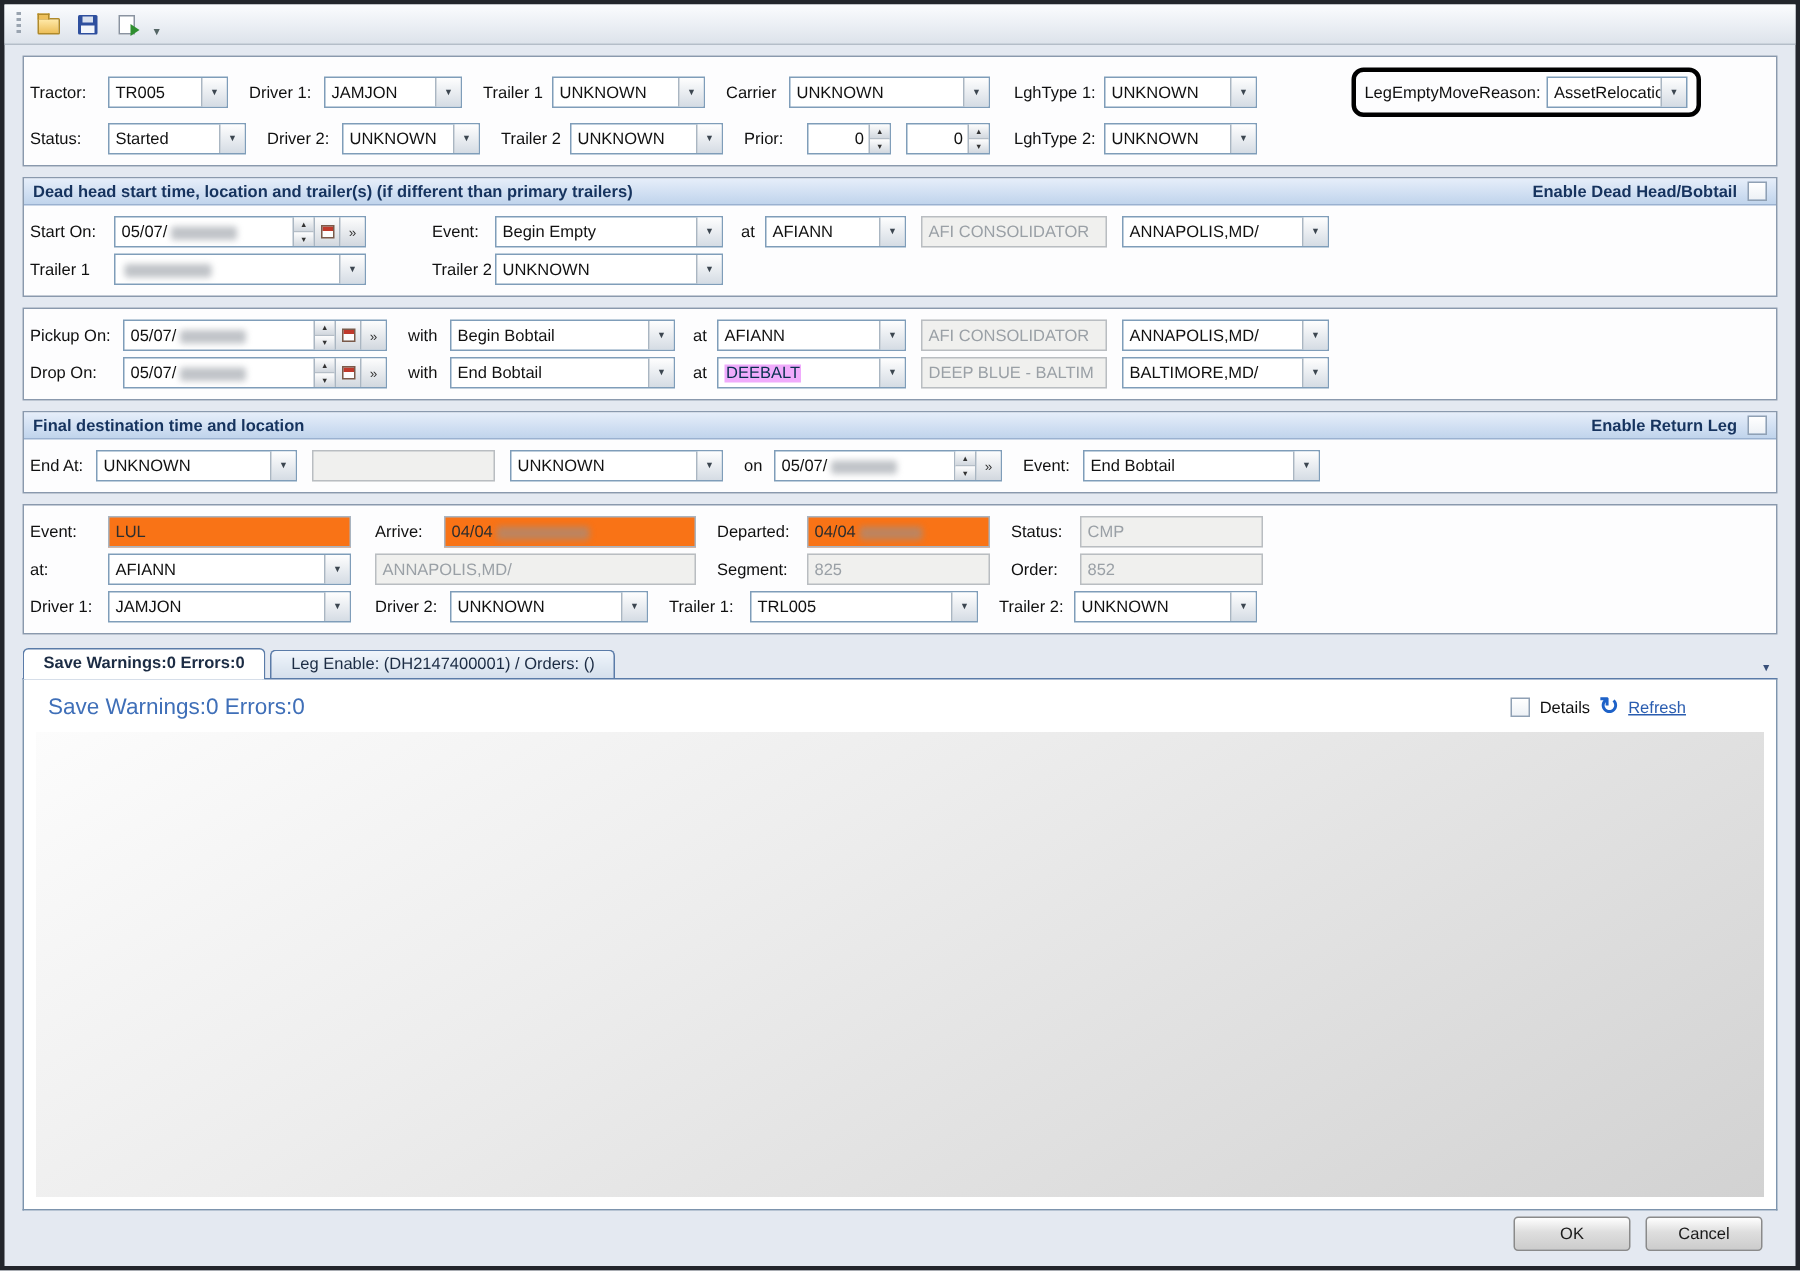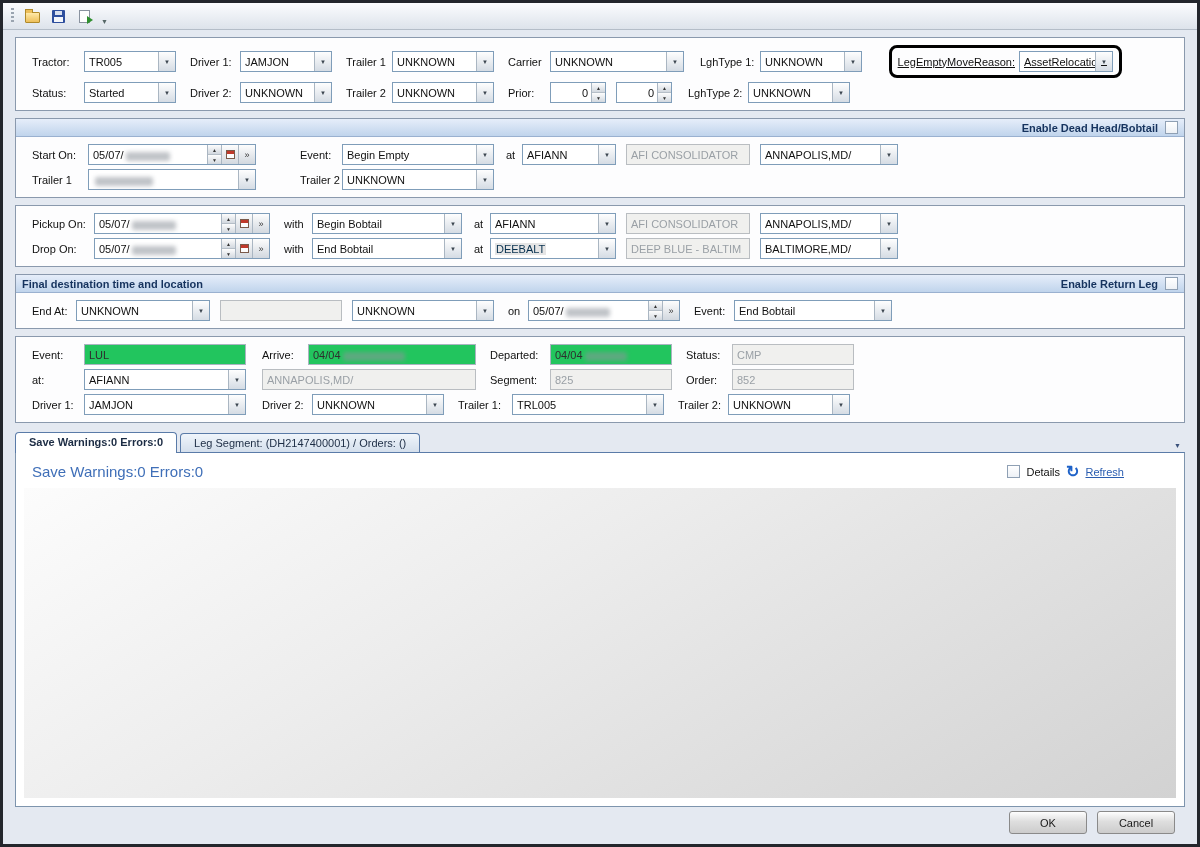--- a/index.html
+++ b/index.html
@@ -38,51 +38,51 @@
   .ico-page::after { content:""; position:absolute; right:-4px; bottom:-2px; width:0; height:0;
                      border-top:4px solid transparent; border-bottom:4px solid transparent; border-left:6px solid #2f8f2f; }
   .tb-caret { font-size:7px; color:#566; align-self:flex-end; padding:0 3px 4px; }
 
   
   .panel { margin:7px 12px 0; border:1px solid #8a99ad; background:#fdfdfe; }
   .ph { height:18px; display:flex; align-items:center; padding:0 6px;
         background:linear-gradient(#e6eefa,#c0d4ec); border-bottom:1px solid #9ab1d0;
         font-weight:bold; font-size:11px; color:#16335e; }
   .ph .spacer { flex:1; }
-  .pbody { padding:3px 16px 7px; }
+  .pbody { padding:3px 4px 7px; }
   .row { display:flex; align-items:center; margin-top:4px; }
   .lb { font-size:11px; color:#101010; white-space:nowrap; flex:0 0 auto; }
   .grp { display:flex; align-items:center; }
 
   
   .combo { display:flex; align-items:stretch; height:21px; border:1px solid #7f9db9; background:#fff; }
   .ct { flex:1; padding:4px 4px 0; font-size:11px; white-space:nowrap; overflow:hidden; }
   .cb { width:17px; display:flex; align-items:center; justify-content:center; font-size:6px; color:#3c4650;
         background:linear-gradient(#fefefe,#d5dce4); border-left:1px solid #aab6c2; }
   .tf { height:21px; border:1px solid #7f9db9; background:#fff; padding:4px 4px 0; font-size:11px;
         white-space:nowrap; overflow:hidden; }
-  .tf.ro  { background:#22c55e; border-color:#a9b4c0; color:#2e2e2e; }
+  .tf.ro  { background:#f97316; border-color:#a9b4c0; color:#2e2e2e; }
   .tf.dis { background:#f0f0ee; border-color:#b9bdc1; color:#9aa0a6; }
   .dw { display:flex; align-items:stretch; height:21px; border:1px solid #7f9db9; background:#fff; }
   .dt { flex:1; padding:4px 4px 0; font-size:11px; white-space:nowrap; overflow:hidden; }
   .spin { width:14px; display:flex; flex-direction:column; border-left:1px solid #aab6c2; }
   .spin span { flex:1; display:flex; align-items:center; justify-content:center; font-size:5px; color:#333;
                background:linear-gradient(#fdfdfd,#d2d8df); }
   .spin .su { border-bottom:1px solid #b5bec7; }
   .dwbtn { width:17px; display:flex; align-items:center; justify-content:center; border-left:1px solid #aab6c2;
            background:linear-gradient(#fdfdfd,#d2d8df); font-size:9px; color:#333; }
   .cal-ico { width:9px; height:9px; border:1px solid #7a5a4a; background:linear-gradient(#c0392b 0 3px,#fdfdfd 3px); }
   .num { display:flex; align-items:stretch; height:21px; border:1px solid #7f9db9; background:#fff; }
   .nt { flex:1; text-align:right; padding:4px 3px 0; font-size:11px; }
   .chk { width:13px; height:13px; flex:0 0 13px; border:1px solid #8fa0b4; background:linear-gradient(#fff,#edf1f6); margin-left:7px; }
   .smudge { display:inline-block; height:9px; background:#8d939b; border-radius:2px;
             filter:blur(2px); opacity:.55; vertical-align:middle; margin-left:2px; }
-  .hl { background:#e5e5e5; color:#07304e; padding:0 1px; }
+  .hl { background:#f0abfc; color:#07304e; padding:0 1px; }
   .anno { display:flex; align-items:center; border:3px solid #000; border-radius:8px;
-          padding:3px 6px; margin-left:auto; margin-right:46px;text-decoration:underline; }
+          padding:3px 6px; margin-left:auto; margin-right:46px; }
 
   
   .tabs { display:flex; align-items:flex-end; margin:9px 12px 0; position:relative; z-index:2; }
   .tab { font-size:11px; padding:3px 13px; border:1px solid #5a7ba8; border-bottom:none;
          border-radius:4px 4px 0 0; background:linear-gradient(#f0f5fb,#d4dfec); margin-right:3px; color:#1c2c44; }
   .tab.active { background:#fff; font-weight:bold; margin-bottom:-1px; padding-bottom:5px; }
   .tab-caret { margin-left:auto; font-size:7px; color:#39507a; padding:0 4px 3px; }
   .content { margin:0 12px; border:1px solid #7d94ad; border-top:1px solid #5a7ba8; background:#fff;
              flex:1 1 auto; min-height:0; display:flex; flex-direction:column; position:relative; z-index:1; }
   .chead { display:flex; align-items:center; padding:10px 16px 4px; }
@@ -117,21 +117,21 @@
         <span class="ico-page"></span>
       </div>
     <span class="tb-caret">▼</span>
   </div>
 
   <div class="panel">
     <div class="pbody">
       <div class="row">
         <div class="grp">
             <span class="lb" style="width:52px">Tractor:</span>
-          <div class="combo" style="width:92px">
+          <div class="combo" style="width:80px">
               <span class="ct">TR005</span>
               <span class="cb">▼</span>
             </div>
           </div>
         <div class="grp ml14">
             <span class="lb" style="width:50px">Driver 1:</span>
           <div class="combo" style="width:92px">
               <span class="ct">JAMJON</span>
               <span class="cb">▼</span>
             </div>
@@ -210,20 +210,21 @@
               <span class="ct">UNKNOWN</span>
               <span class="cb">▼</span>
             </div>
           </div>
       </div>
     </div>
   </div>
 
   <div class="panel">
     <div class="ph">
+      <span>Dead head start time, location and trailer(s) (if different than primary trailers)</span>
       <span class="spacer"></span>
       <span>Enable Dead Head/Bobtail</span>
       <span class="chk"></span>
     </div>
     <div class="pbody">
       <div class="row">
         <div class="grp">
             <span class="lb" style="width:56px">Start On:</span>
           <div class="dw" style="width:168px">
             <span class="dt"><span>05/07/</span><span class="smudge" style="width:44px"></span></span>
@@ -462,21 +463,21 @@
               <span class="ct">UNKNOWN</span>
               <span class="cb">▼</span>
             </div>
           </div>
       </div>
     </div>
   </div>
 
   <div class="tabs">
     <div class="tab active">Save Warnings:0 Errors:0</div>
-    <div class="tab">Leg Segment: (DH2147400001) / Orders: ()</div>
+    <div class="tab">Leg Enable: (DH2147400001) / Orders: ()</div>
     <span class="tab-caret">▼</span>
   </div>
 
   <div class="content">
     <div class="chead">
       <span class="ctitle">Save Warnings:0 Errors:0</span>
       <div class="cctrls">
         <span class="chk"></span>
         <span>Details</span>
         <span class="refresh-ico">↻</span>

